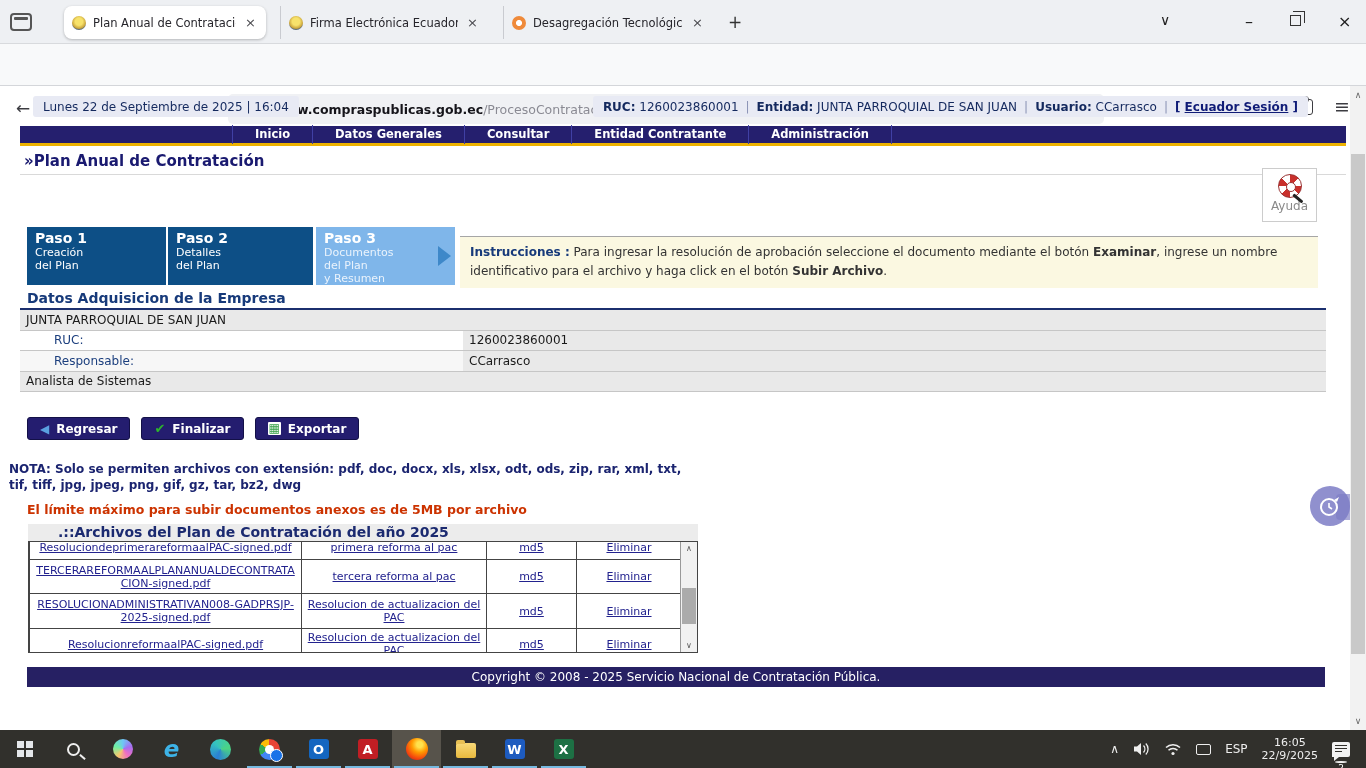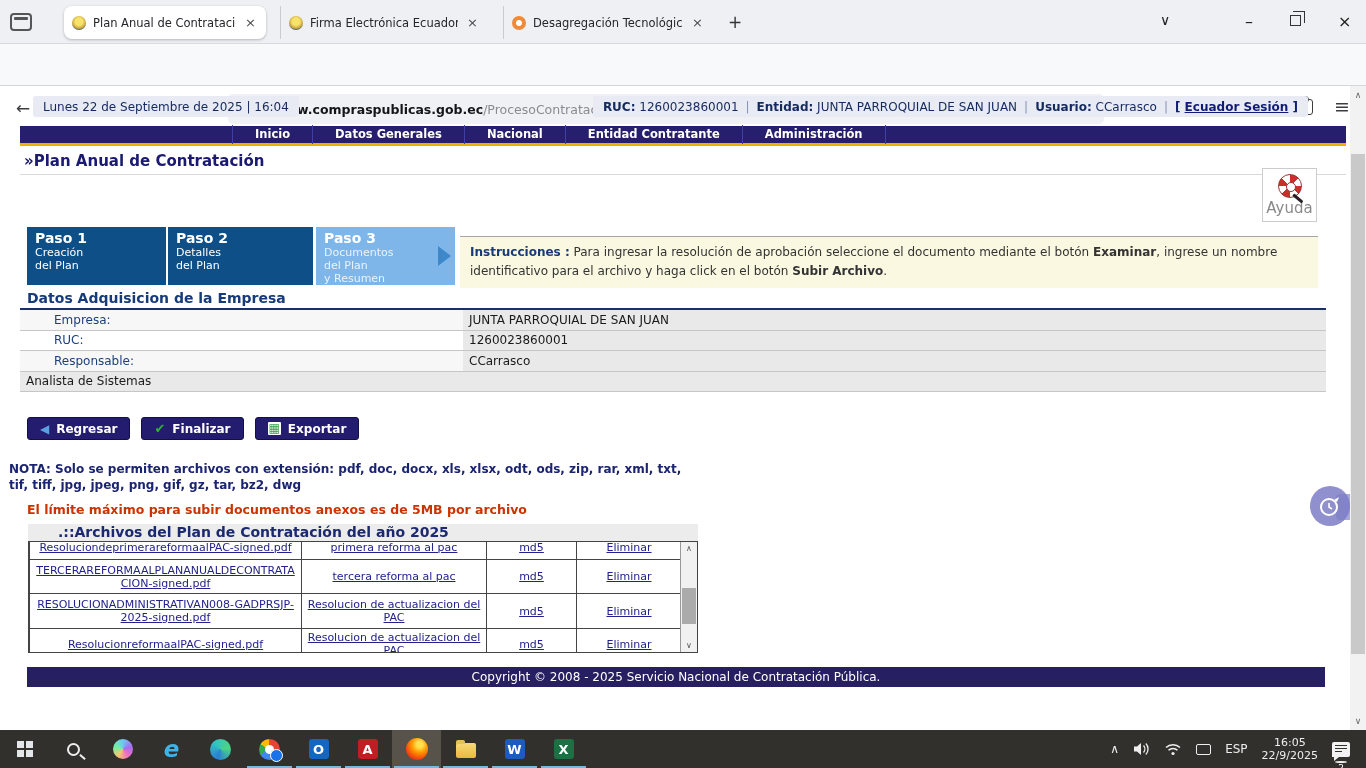--- a/index.html
+++ b/index.html
@@ -59,21 +59,21 @@
   #navbar .mi { color:#fff; font-size:11.5px; font-weight:bold; padding:2px 22px; border-left:1px solid #4040a4; line-height:15px; }
   #navbar .mi:last-child { border-right:1px solid #4040a4; }
 
   .pagetitle { left:24px; top:152px; font-size:15px; font-weight:bold; color:#1a1a70; }
   .titlerule { left:20px; top:174px; width:1326px; border-top:1px solid #d9d9d9; }
 
   .ayuda { left:1262px; top:168px; width:55px; height:54px; background:#fff; border:1px solid #ccc; text-align:center; }
   .ring { position:relative; width:24px; height:24px; margin:5px auto 1px; border-radius:50%; background:conic-gradient(#c9302c 0 45deg,#fff 45deg 90deg,#c9302c 90deg 135deg,#fff 135deg 180deg,#c9302c 180deg 225deg,#fff 225deg 270deg,#c9302c 270deg 315deg,#fff 315deg 360deg); border:1px solid #933; }
   .ring::before { content:""; position:absolute; left:7px; top:7px; width:8px; height:8px; background:#fff; border:1px solid #933; border-radius:50%; }
   .ring::after { content:""; position:absolute; right:-3px; bottom:-2px; width:12px; height:2.5px; background:#222; transform:rotate(40deg); border-radius:1px; }
-  .ayuda .lbl { font-size:15px; color:#8a8a8a; }
+  .ayuda .lbl { font-size:12px; color:#8a8a8a; }
 
   .step { top:227px; height:58px; color:#fff; padding:3px 8px; }
   .step .t { font-size:14px; font-weight:bold; }
   .step .l { font-size:11px; line-height:13px; }
   .stepdark { background:#0d4f86; }
   .steplight { background:#7fb6ea; }
   .steplight .l { color:#eaf3fc; }
   .steparrow { left:438px; top:246px; width:0; height:0; border-top:10px solid transparent; border-bottom:10px solid transparent; border-left:13px solid #3e88c9; }
 
   .instructions { left:460px; top:236px; width:858px; background:#fbf8e1; border-top:1px solid #a6a6a6; padding:6px 10px 8px; font-size:12px; color:#333; line-height:1.55; }
@@ -199,21 +199,21 @@
   <b>Entidad:</b>&nbsp;<span>JUNTA PARROQUIAL DE SAN JUAN</span>
   <span class="sep">|</span>
   <b>Usuario:</b>&nbsp;<span>CCarrasco</span>
   <span class="sep">|</span>
   <span class="logout"><span>[ </span><u>Ecuador Sesión</u><span> ]</span></span>
 </div>
 
 <div class="abs" id="navbar">
   <span class="mi">Inicio</span>
   <span class="mi">Datos Generales</span>
-  <span class="mi">Nacional</span>
+  <span class="mi">Consultar</span>
   <span class="mi">Entidad Contratante</span>
   <span class="mi">Administración</span>
 </div>
 
 <div class="abs pagetitle">»Plan Anual de Contratación</div>
 <div class="abs titlerule"></div>
 
 <div class="abs ayuda">
   <div class="ring"></div>
   <div class="lbl">Ayuda</div>
@@ -240,21 +240,20 @@
 <div class="abs instructions">
   <span class="lab">Instrucciones :</span>
   <span>Para ingresar la resolución de aprobación seleccione el documento mediante el botón </span><b>Examinar</b><span>, ingrese un nombre identificativo para el archivo y haga click en el botón </span><b>Subir Archivo</b><span>.</span>
 </div>
 
 <div class="abs sectitle">Datos Adquisicion de la Empresa</div>
 <div class="abs secrule"></div>
 
 <div class="abs ctable">
   <div class="crow">
-    <div class="cl">Empresa:</div>
     <div class="cv">JUNTA PARROQUIAL DE SAN JUAN</div>
   </div>
   <div class="crow">
     <div class="cl">RUC:</div>
     <div class="cv">1260023860001</div>
   </div>
   <div class="crow">
     <div class="cl">Responsable:</div>
     <div class="cv">CCarrasco</div>
   </div>

